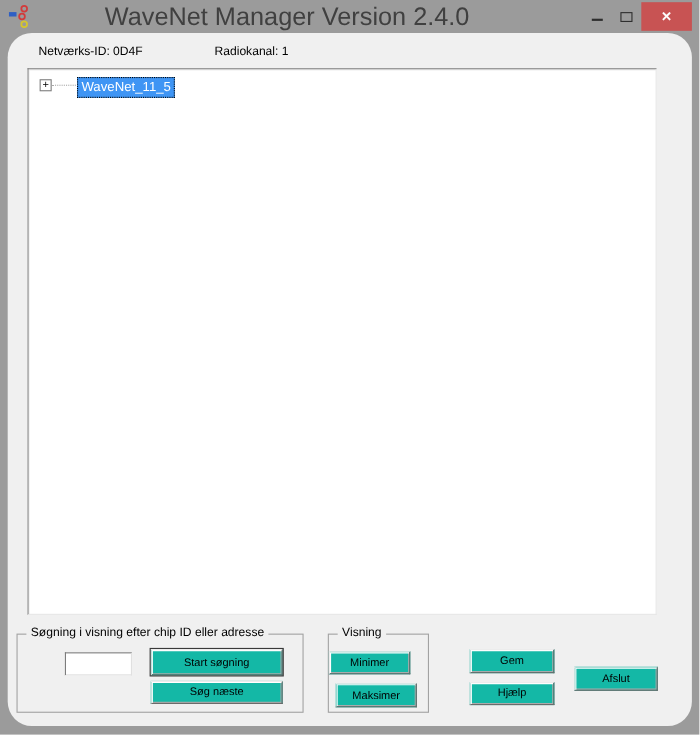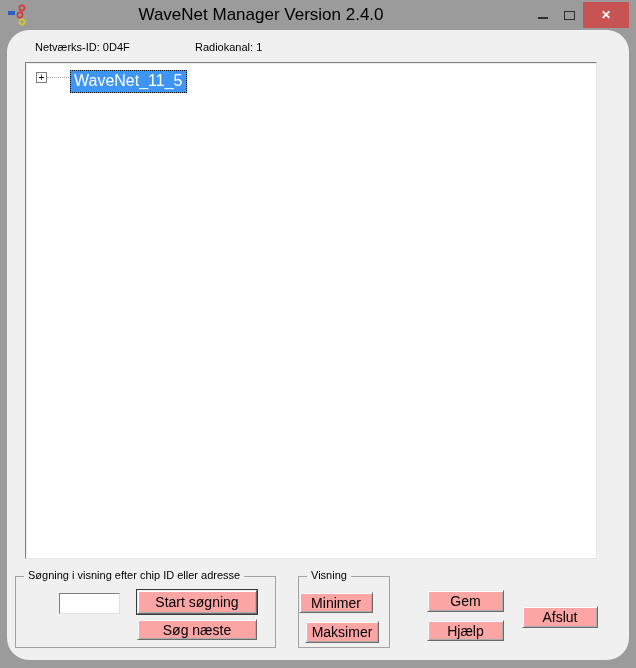--- a/index.html
+++ b/index.html
@@ -17,21 +17,21 @@
     background:var(--titlebar);
     overflow:hidden;
   }
 
   
   .titlebar { position:absolute; left:0; top:0; width:636px; height:30px; }
   .app-icon { position:absolute; left:8px; top:4px; width:20px; height:22px; }
   .title-text {
     position:absolute; left:0; top:0; width:522px; height:30px;
     display:flex; align-items:center; justify-content:center;
-    font-size:17px; color:#000000; white-space:nowrap;
+    font-size:23px; color:#404040; white-space:nowrap;
   }
   .win-btn {
     position:absolute; top:0; height:30px; width:26px;
     display:flex; align-items:center; justify-content:center;
   }
   .btn-min { left:530px; }
   .btn-max { left:556px; }
   .min-glyph { width:10px; height:2px; background:#2e2e2e; margin-top:6px; }
   .max-glyph { width:11px; height:9px; border:1px solid #2e2e2e; }
   .btn-close {
@@ -65,43 +65,43 @@
     display:flex; align-items:center; justify-content:center;
     font:10px/9px "Liberation Sans", sans-serif; color:#000;
   }
   .tree-connector {
     position:absolute; left:21px; top:14px; width:24px; height:0;
     border-top:1px dotted #a8a8a8;
   }
   .tree-node {
     position:absolute; left:44px; top:7px;
     background:var(--selection-blue); color:#ffffff;
-    font-size:16px; padding:1px 3px 2px 3px;
+    font-size:12px; padding:1px 3px 2px 3px;
     border:1px dotted #000;
     white-space:nowrap;
   }
 
   
   .groupbox {
     position:absolute; border:1px solid #a2a2a2;
   }
   .groupbox-label {
     position:absolute; top:-8px; left:8px;
     background:var(--client-background); padding:0 4px;
     white-space:nowrap;
   }
   .group-search { left:8px; top:546px; width:261px; height:72px; }
   .group-view   { left:291px; top:546px; width:92px; height:72px; }
 
   
   .btn {
     position:absolute;
     display:flex; align-items:center; justify-content:center;
-    background:#fca5a5; color:#000;
-    font-size:14px; white-space:nowrap;
+    background:#14b8a6; color:#000;
+    font-size:10px; white-space:nowrap;
     border:1px solid;
     border-color:#ececec #6b6b6b #6b6b6b #ececec;
     box-shadow: inset 1px 1px 0 #ffffff, inset -1px -1px 0 #ababab;
     cursor:default;
   }
   .btn-default { outline:1px solid #393939; }
 
   .btn-start    { left:121px; top:13px; width:120px; height:24px; }
   .btn-next     { left:121px; top:42px; width:120px; height:21px; }
   .btn-minimer  { left:0;  top:15px; width:74px; height:21px;text-align:right; }

